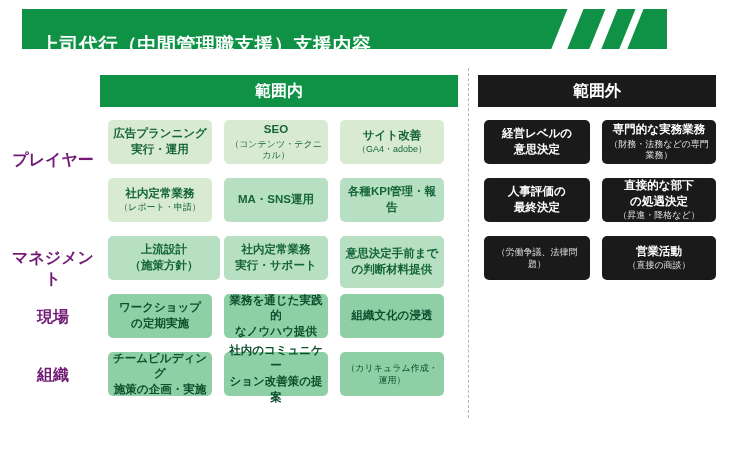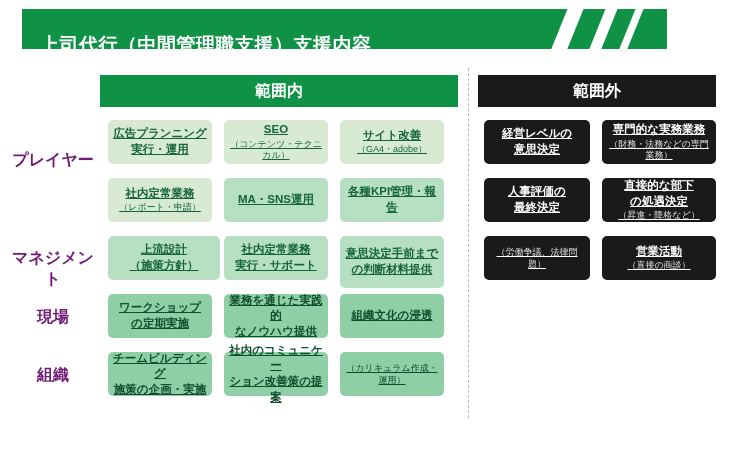--- a/index.html
+++ b/index.html
@@ -100,21 +100,20 @@
   .card {
     position: absolute;
     border-radius: 5px;
     display: flex;
     flex-direction: column;
     align-items: center;
     justify-content: center;
     text-align: center;
     box-sizing: border-box;
     padding: 2px 4px;
-    text-decoration: underline;
   }
   .card .main {
     font-size: 11.5px;
     font-weight: bold;
     line-height: 1.35;
   }
   .card .sub {
     font-size: 9px;
     font-weight: normal;
     line-height: 1.3;

